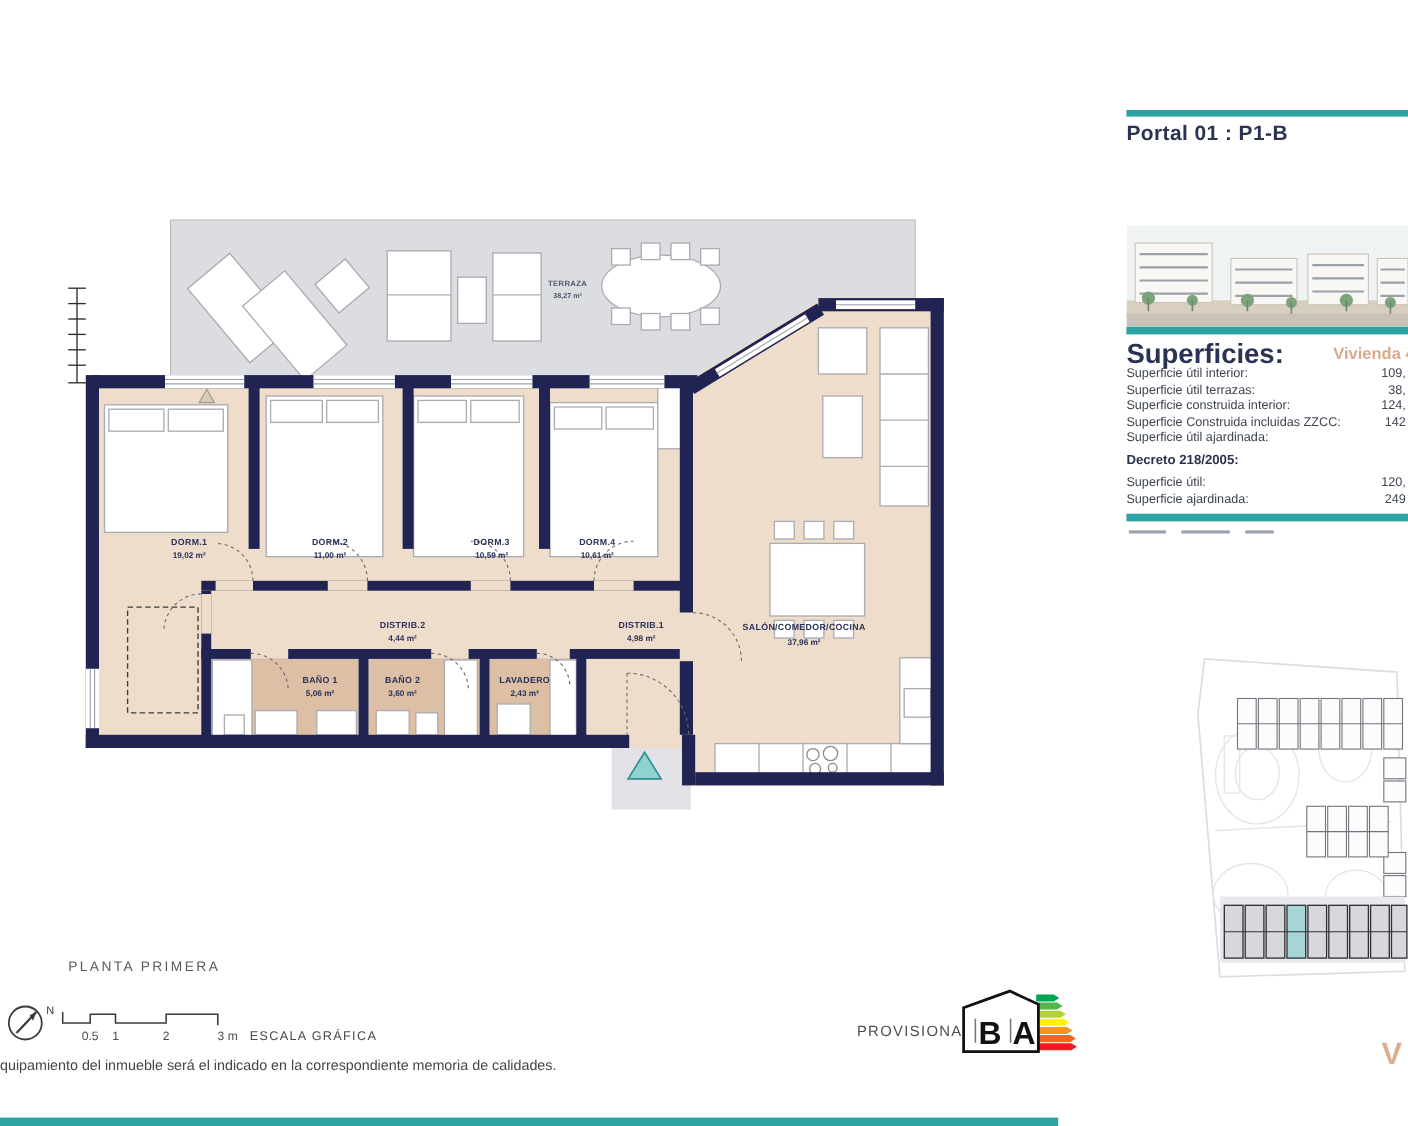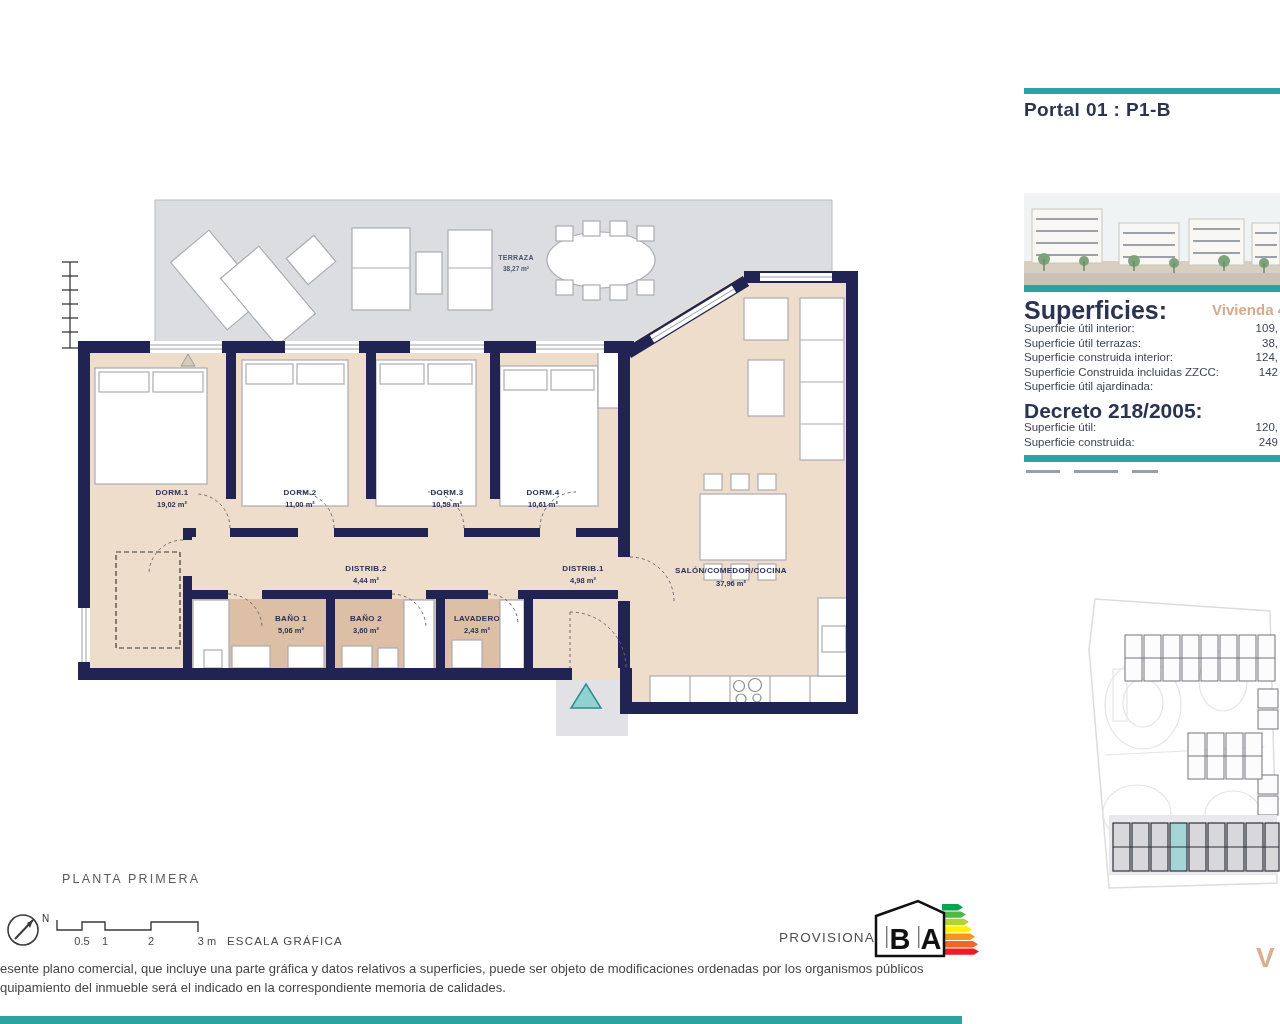--- a/index.html
+++ b/index.html
@@ -2,32 +2,32 @@
 <html><head>
 <meta charset="utf-8">
 <style>
   html,body{margin:0;padding:0;}
   body{
     width:1280px;height:1024px;position:relative;overflow:hidden;
     background:#ffffff;font-family:"Liberation Sans", sans-serif;
   }
   .abs{position:absolute;}
   
-  .panel{position:absolute;left:1024px;top:0;width:256px;height:880px;}
+  .panel{position:absolute;left:1024px;top:12px;width:256px;height:880px;}
   .tealbar{position:absolute;left:0;width:256px;height:6px;background:#2BA3A3;}
   .portal-title{position:absolute;left:0;top:99px;font-size:19px;font-weight:700;
     color:#2B3352;letter-spacing:.4px;white-space:nowrap;}
   .render{position:absolute;left:0;top:193px;width:256px;height:92px;overflow:hidden;}
   .sup-head{position:absolute;left:0;top:296px;font-size:25px;font-weight:700;color:#2B3352;}
   .viv{position:absolute;right:-6px;top:301px;font-size:15px;font-weight:600;color:#D9A98B;white-space:nowrap;}
   .rows{position:absolute;left:0;width:256px;}
   .prow{position:relative;height:14.5px;font-size:11.5px;color:#3E4450;white-space:nowrap;}
   .prow .lab{position:absolute;left:0;top:0;}
   .prow .val{position:absolute;right:2px;top:0;}
-  .dec-head{position:absolute;left:0;top:399px;font-size:21px;font-weight:700;color:#2B3352;}
+  .dec-head{position:absolute;left:0;top:399px;font-size:12px;font-weight:700;color:#2B3352;}
   .cutline{position:absolute;left:2px;top:470px;height:6px;overflow:hidden;width:250px;}
   .cutline span{display:inline-block;height:3px;background:#9aa0a8;margin-right:14px;vertical-align:top;}
   
   .planta{position:absolute;left:62px;top:872px;font-size:12.5px;letter-spacing:2.2px;color:#5c5c5c;}
   .provisional{position:absolute;left:779px;top:930px;font-size:13.5px;letter-spacing:1.2px;color:#4f4f4f;}
   .legal{position:absolute;left:0;top:960px;width:1010px;font-size:13px;line-height:18.5px;color:#454545;}
   .legal div{white-space:nowrap;}
   .bottombar{position:absolute;left:0;top:1016px;width:962px;height:8px;background:#2BA3A3;}
   .brand-v{position:absolute;left:1256px;top:942px;font-size:28px;font-weight:600;color:#DCAE8E;}
   svg text{font-family:"Liberation Sans", sans-serif;}
@@ -318,21 +318,21 @@
       </div>
   </div>
 
   <div class="dec-head">Decreto 218/2005:</div>
   <div class="rows" style="top:421px;">
     <div class="prow" style="height:15px;">
       <span class="lab">Superficie útil:</span>
       <span class="val">120,</span>
       </div>
     <div class="prow" style="height:15px;">
-      <span class="lab">Superficie construida:</span>
+      <span class="lab">Superficie ajardinada:</span>
       <span class="val">249</span>
       </div>
   </div>
 
   <div class="tealbar" style="top:455px;height:7px;"></div>
   <div class="cutline">
     <span style="width:34px;"></span><span style="width:44px;"></span><span style="width:26px;"></span>
   </div>
 </div>
 
@@ -423,18 +423,17 @@
     <polygon points="74,52.4 106,52.4 111,55.6 106,58.8 74,58.8" fill="#ED1C24"></polygon>
   </g>
   <polygon points="8,60 8,20 50,5 76,17 76,60" fill="#ffffff" stroke="#111111" stroke-width="2.5"></polygon>
   <rect x="18" y="30" width="1.4" height="22" fill="#777"></rect>
   <rect x="50" y="30" width="1.4" height="22" fill="#777"></rect>
   <text x="32" y="53" font-size="29" font-weight="bold" fill="#111" text-anchor="middle">B</text>
   <text x="63" y="53" font-size="29" font-weight="bold" fill="#111" text-anchor="middle">A</text>
 </svg>
 
 <div class="legal">
-  <div>esente plano comercial, que incluye una parte gráfica y datos relativos a superficies, puede ser objeto de modificaciones ordenadas por los organismos públicos</div>
   <div>quipamiento del inmueble será el indicado en la correspondiente memoria de calidades.</div>
 </div>
 
 <div class="bottombar"></div>
 <div class="brand-v">V</div>
 
 </body></html>

